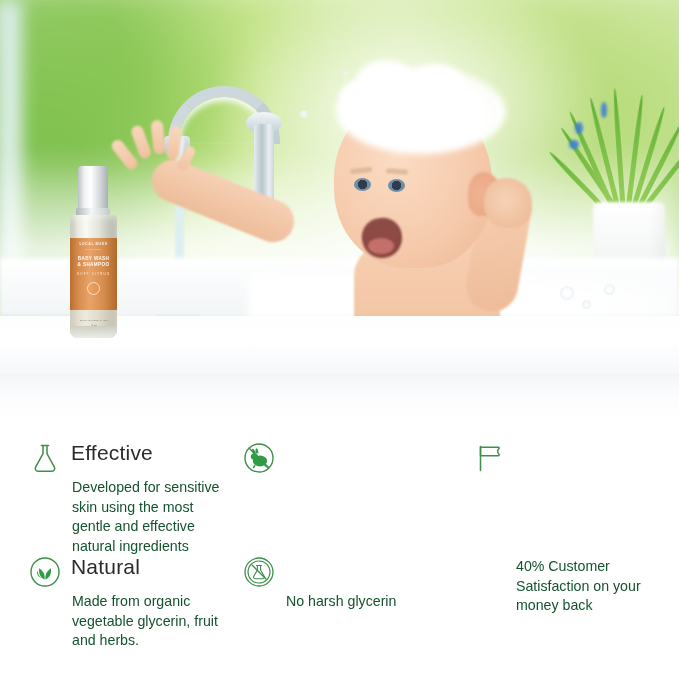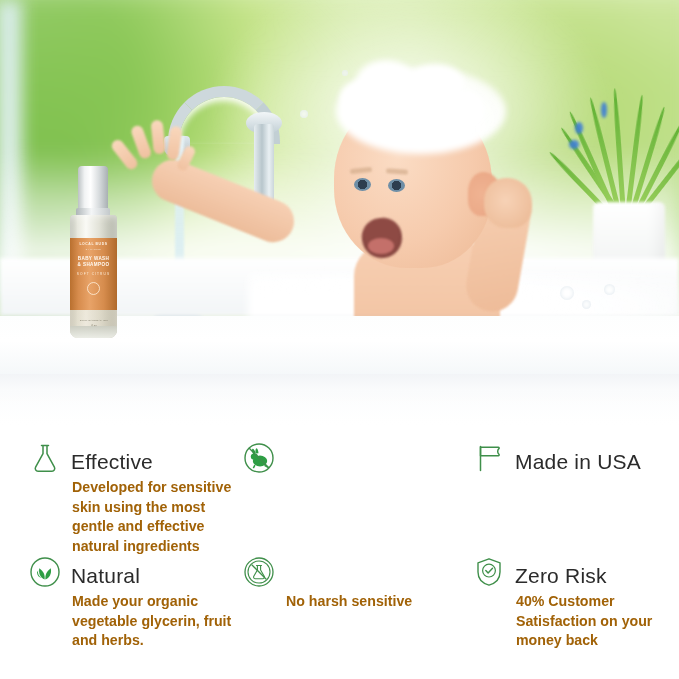--- a/index.html
+++ b/index.html
@@ -311,36 +311,35 @@
     background: #ffffff;
   }
   .frow { position: absolute; left: 0; width: 679px; display: flex; }
   .frow.r1 { top: 8px; }
   .frow.r2 { top: 122px; }
   .fcell { position: relative; }
   .fcell.c1 { width: 232px; padding-left: 28px; }
   .fcell.c2 { width: 230px; padding-left: 10px; }
   .fcell.c3 { width: 217px; padding-left: 10px; }
 
-  .fhead { display: flex; align-items: flex-end; }
+  .fhead { display: flex; align-items: flex-start; }
   .ficon {
     width: 34px; height: 34px; flex: 0 0 34px;
     display: flex; align-items: center; justify-content: center;
     margin-top: 1px;
   }
   .ftitle {
     font-size: 21px; color: #2b2b2b; font-weight: normal;
     letter-spacing: .2px; line-height: 26px; margin-left: 9px;
     white-space: nowrap;
   }
   .fdesc {
-    font-size: 14.2px; color: #a16207; line-height: 19.5px;
+    font-size: 14.2px; color: #14532d; line-height: 19.5px;
     margin-top: 3px; margin-left: 44px;
     max-width: 190px;
-    font-weight: bold;
   }
   .fcell.c3 .fdesc { max-width: 175px; }
 
   .icon-green { stroke: #3f8f4a; fill: none; }
 </style>
 </head>
 <body>
 
 <div class="page">
 
@@ -473,21 +472,20 @@
       </div>
 
       <div class="fcell c3">
         <div class="fhead">
           <span class="ficon">
             <svg width="30" height="32" viewBox="0 0 30 32">
               <path d="M6.5 4.5v24" class="icon-green" stroke-width="1.5" stroke-linecap="round"></path>
               <path d="M6.5 5.2h17.8c.8 0 1.2.9.6 1.4-1.6 1.5-1.6 4.2 0 5.7.6.6.2 1.5-.6 1.5H6.5z" class="icon-green" stroke-width="1.5" stroke-linejoin="round"></path>
             </svg>
           </span>
-          <span class="ftitle">Made in USA</span>
         </div>
       </div>
 
     </div>
 
     <div class="frow r2">
 
       <div class="fcell c1">
         <div class="fhead">
           <span class="ficon">
@@ -495,46 +493,36 @@
               <circle cx="16" cy="16" r="14" class="icon-green" stroke-width="1.4"></circle>
               <g fill="#2e9e44" stroke="none">
                 <path d="M16.4 23.6c-.4-4.6 1.1-8.4 5.4-11.4 1 5.2-1 9.4-5.4 11.4z"></path>
                 <path d="M15.6 23.6C11.4 21.7 9.3 17.6 10.3 12.3c4.4 3 5.8 6.8 5.3 11.3z"></path>
                 <path d="M9.2 14.2c-.8 3.4.6 6.2 3.4 7.6-2.6-.2-4.4-2.2-4.6-5.2z"></path>
               </g>
             </svg>
           </span>
           <span class="ftitle">Natural</span>
         </div>
-        <div class="fdesc">Made your organic vegetable glycerin, fruit and herbs.</div>
+        <div class="fdesc">Made from organic vegetable glycerin, fruit and herbs.</div>
       </div>
 
       <div class="fcell c2">
         <div class="fhead">
           <span class="ficon">
             <svg width="32" height="32" viewBox="0 0 32 32">
               <circle cx="16" cy="16" r="14" class="icon-green" stroke-width="1.3"></circle>
               <circle cx="16" cy="16" r="11" class="icon-green" stroke-width="1.1"></circle>
               <path d="M13.5 9.5h5M14.4 9.5v4.4l-3.6 6.4c-.6 1.1.2 2.4 1.4 2.4h7.6c1.2 0 2-1.3 1.4-2.4l-3.6-6.4V9.5" class="icon-green" stroke-width="1.1" stroke-linecap="round" stroke-linejoin="round"></path>
               <line x1="9" y1="9" x2="23" y2="23" class="icon-green" stroke-width="1.3" stroke-linecap="round"></line>
             </svg>
           </span>
         </div>
-        <div class="fdesc">No harsh sensitive</div>
+        <div class="fdesc">No harsh glycerin</div>
       </div>
 
       <div class="fcell c3">
-        <div class="fhead">
-          <span class="ficon">
-            <svg width="30" height="32" viewBox="0 0 30 32">
-              <path d="M15 2.8l11 4v9.3c0 6.6-4.5 11.3-11 13.1-6.5-1.8-11-6.5-11-13.1V6.8z" class="icon-green" stroke-width="1.4" stroke-linejoin="round"></path>
-              <circle cx="15" cy="14.6" r="6.4" class="icon-green" stroke-width="1.2"></circle>
-              <path d="M11.8 14.6l2.3 2.4 4.4-4.8" class="icon-green" stroke-width="1.4" stroke-linecap="round" stroke-linejoin="round"></path>
-            </svg>
-          </span>
-          <span class="ftitle">Zero Risk</span>
-        </div>
         <div class="fdesc">40% Customer Satisfaction on your money back</div>
       </div>
 
     </div>
   </div>
 </div>
 
 </body></html>

